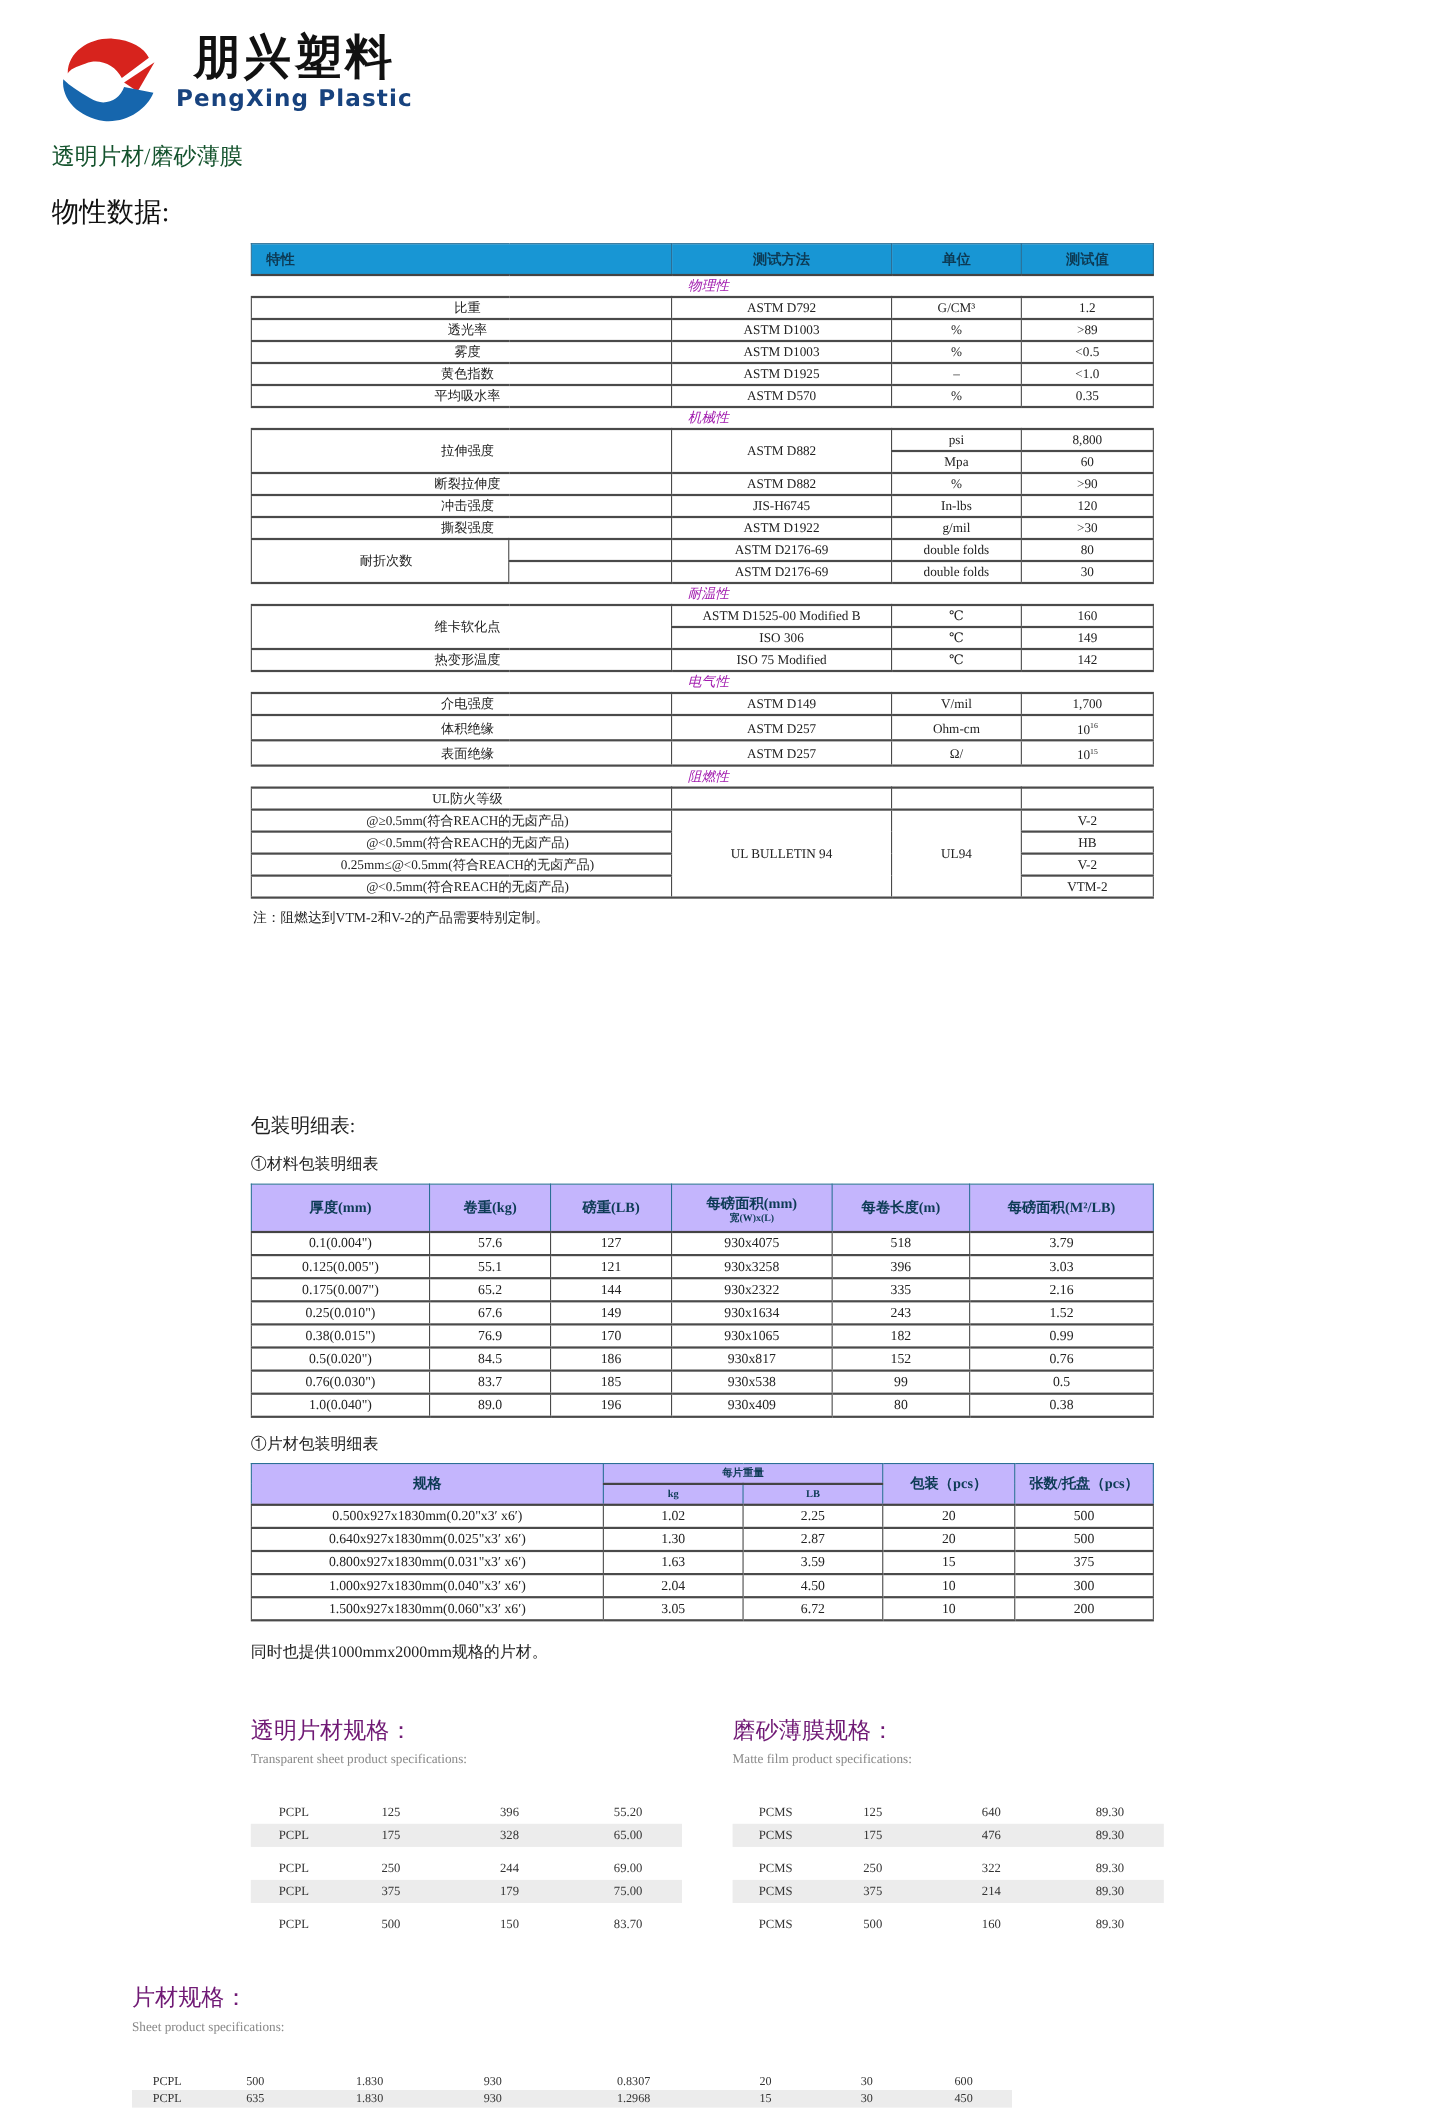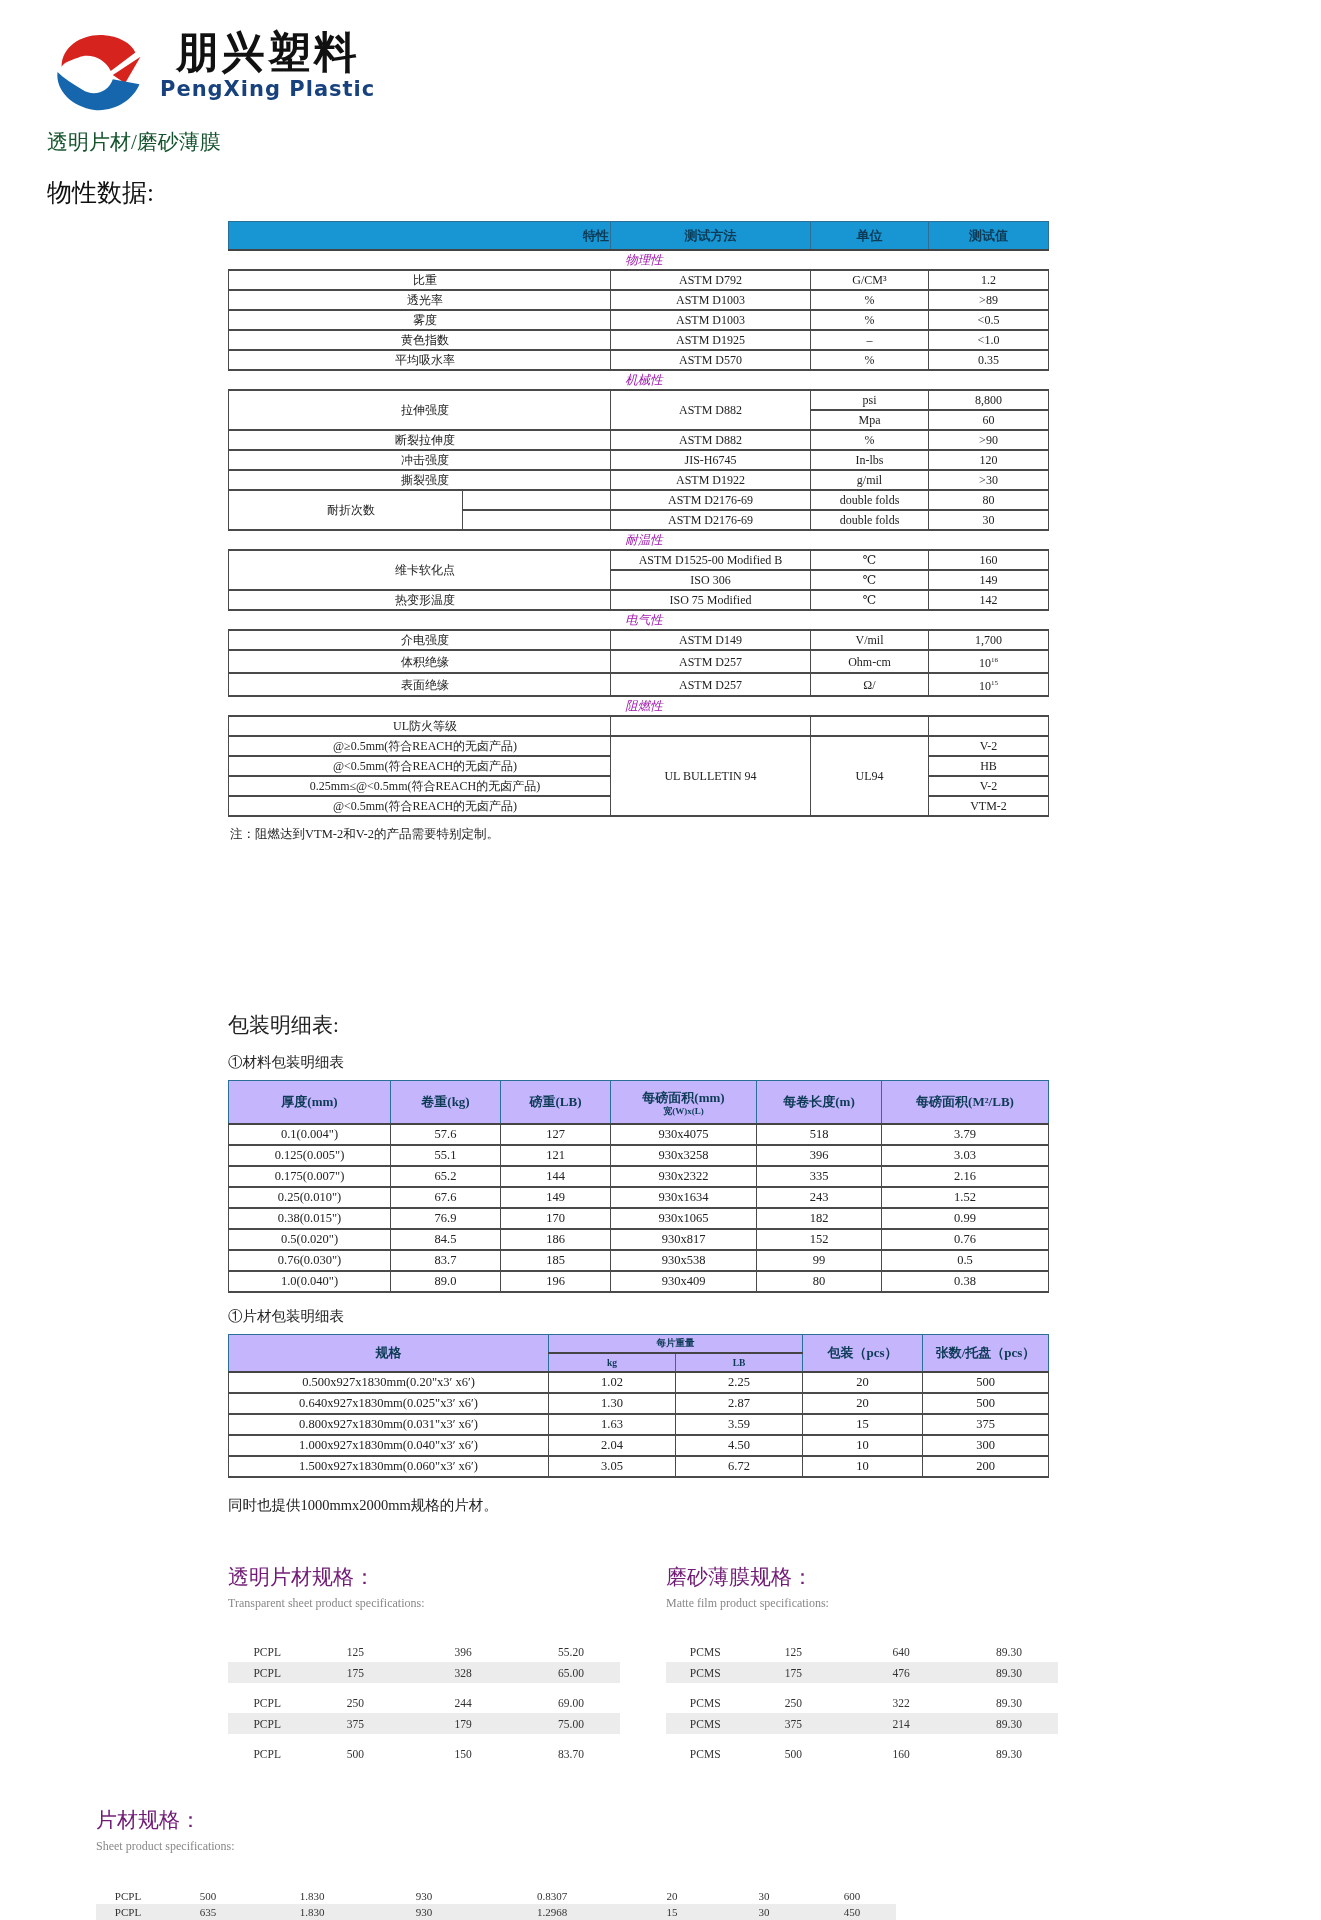--- a/index.html
+++ b/index.html
@@ -18,25 +18,25 @@
   .h-props{margin:20px 0 0 47px;font-size:25px;color:#111;}
   
   table{border-collapse:collapse;}
   .ptable{margin:12px 0 0 228px;width:820px;table-layout:fixed;font-size:12px;}
   .ptable col.c1a{width:234px}.ptable col.c1b{width:148px}.ptable col.c2{width:200px}
   .ptable col.c3{width:118px}.ptable col.c4{width:120px}
   .ptable th{background:#1896D4;color:#0D3B55;font-weight:bold;font-size:13px;height:25px;
     border:1px solid #2b6f96;border-bottom:2px solid #444;}
   .ptable td{border:1px solid #4a4a4a;border-top-width:2px;border-bottom-width:2px;
     text-align:center;height:14px;line-height:14px;padding:2px 2px;}
-  .al{text-align:right;padding-left:13px !important;}
+  .al{text-align:left;padding-left:13px !important;}
   .ptable td.sec{color:#a21caf;border-left:none;border-right:none;font-size:12.5px;font-style:italic;}
   .note{margin:9px 0 0 230px;font-size:12.5px;}
   
-  .h-pack{margin:168px 0 0 228px;font-size:21px;}
+  .h-pack{margin:168px 0 0 228px;font-size:18px;}
   .sub-pack{margin:14px 0 0 228px;font-size:14.5px;}
   .mtable{margin:8px 0 0 228px;width:820px;table-layout:fixed;font-size:12.5px;}
   .mtable col:nth-child(1){width:162px}.mtable col:nth-child(2){width:110px}
   .mtable col:nth-child(3){width:110px}.mtable col:nth-child(4){width:146px}
   .mtable col:nth-child(5){width:125px}.mtable col:nth-child(6){width:167px}
   .mtable th,.stable th{background:#c4b5fd;color:#0D3B55;font-size:13px;
     border:1px solid #2b6f96;border-bottom:2px solid #444;}
   .mtable th{height:40px;}
   .hsub{display:block;font-size:9px;font-weight:bold;line-height:9px;}
   .mtable td,.stable td{border:1px solid #4a4a4a;border-top-width:2px;border-bottom-width:2px;
@@ -54,21 +54,21 @@
   .spec-sub{font-size:12px;color:#888;margin-top:5px;}
   .spec-rows{margin-top:30px;}
   .spec-row{display:flex;height:21px;align-items:center;font-size:11.5px;color:#333;}
   .spec-row.shade{background:#ECECEC;}
   .spec-row.gap{margin-bottom:9px;}
   .spec-row span{display:block;text-align:center;}
   .spec-row span:nth-child(1){width:20%}
   .spec-row span:nth-child(2){width:25%}
   .spec-row span:nth-child(3){width:30%}
   .spec-row span:nth-child(4){width:25%}
-  .sheetspec{margin:42px 0 0 96px;}
+  .sheetspec{margin:42px 0 0 120px;}
   .sheet-rows{margin-top:34px;width:800px;}
   .sheet-row{display:flex;height:16px;align-items:center;font-size:11px;color:#333;}
   .sheet-row.shade{background:#ECECEC;}
   .sheet-row.gap{margin-bottom:8px;}
   .sheet-row span{display:block;text-align:center;}
   .sheet-row span:nth-child(1){width:8%}
   .sheet-row span:nth-child(2){width:12%}
   .sheet-row span:nth-child(3){width:14%}
   .sheet-row span:nth-child(4){width:14%}
   .sheet-row span:nth-child(5){width:18%}

